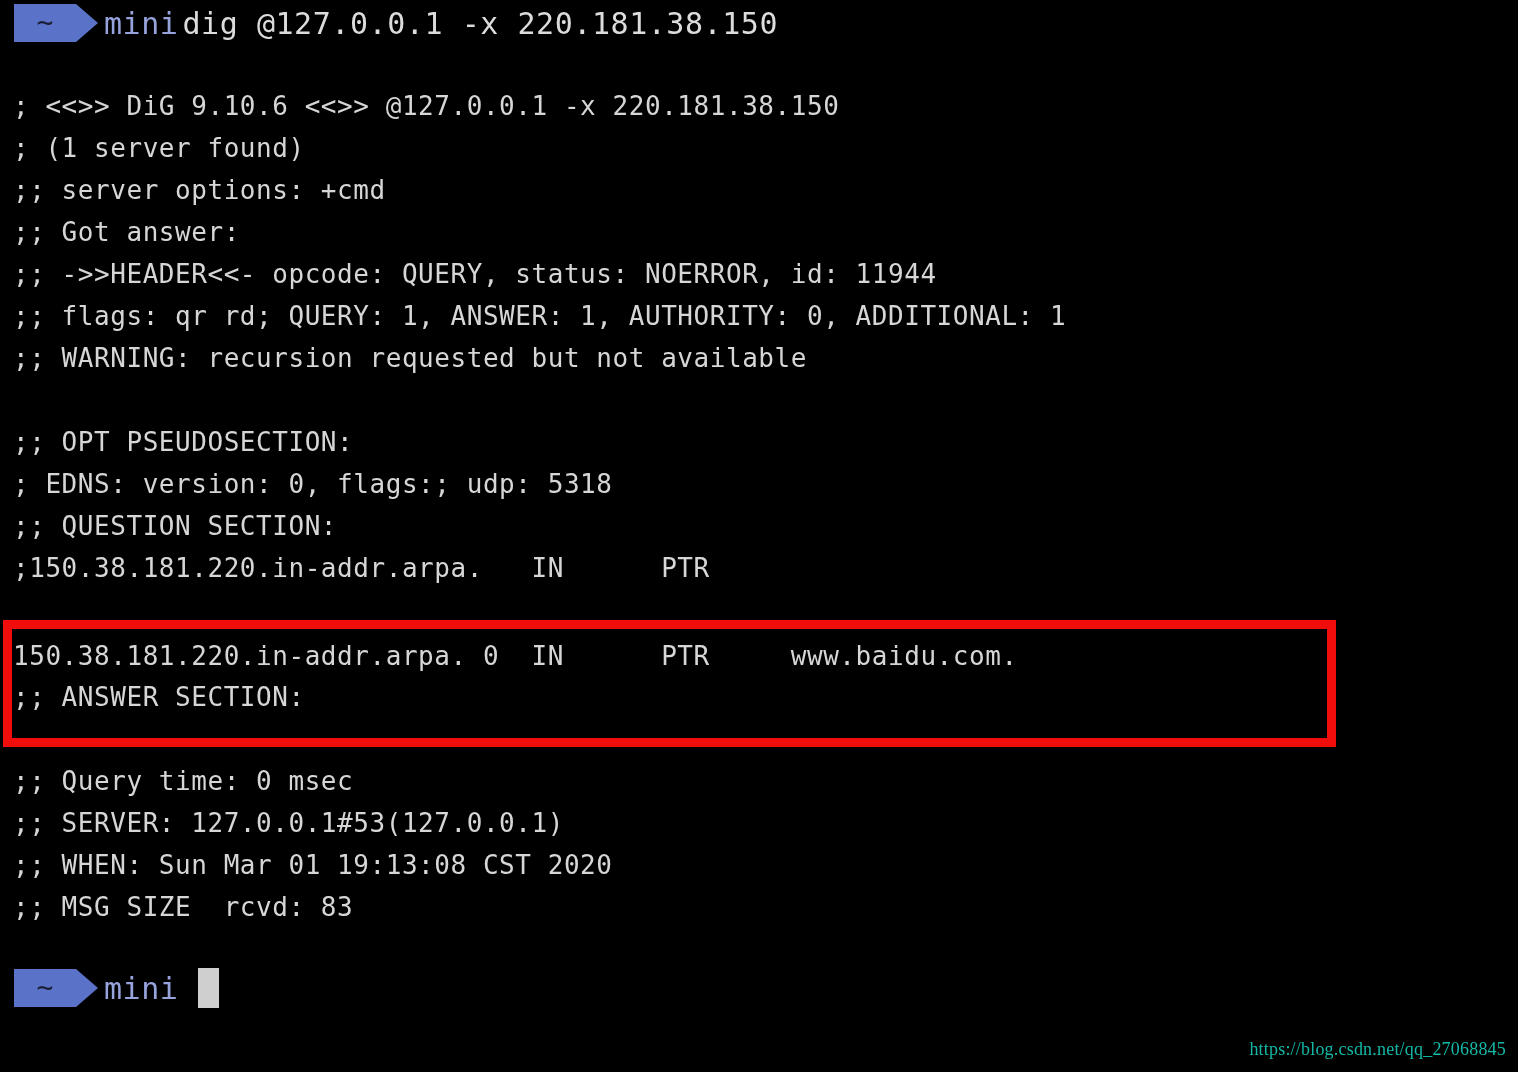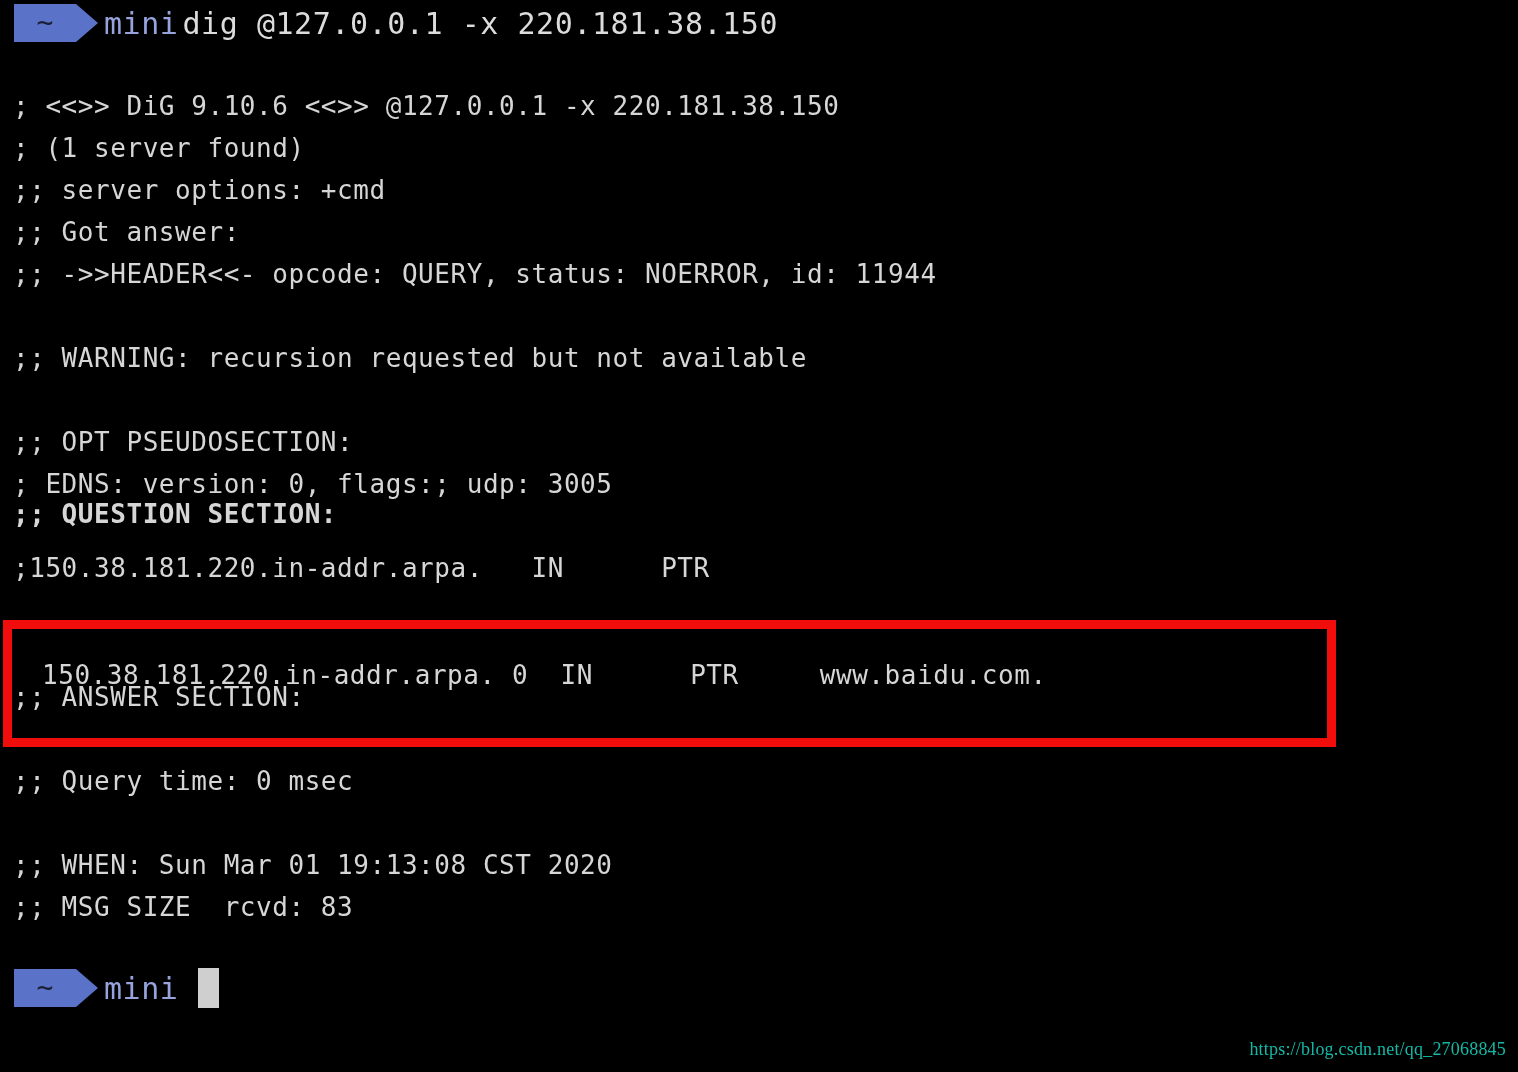--- a/index.html
+++ b/index.html
@@ -125,32 +125,34 @@
     </span>
     <span class="prompt-host">mini</span>
     <span class="prompt-cmd">dig @127.0.0.1 -x 220.181.38.150</span>
   </div>
 
   <div class="line" style="top:85px;">; &lt;&lt;&gt;&gt; DiG 9.10.6 &lt;&lt;&gt;&gt; @127.0.0.1 -x 220.181.38.150</div>
   <div class="line" style="top:127px;">; (1 server found)</div>
   <div class="line" style="top:169px;">;; server options: +cmd</div>
   <div class="line" style="top:211px;">;; Got answer:</div>
   <div class="line" style="top:253px;">;; -&gt;&gt;HEADER&lt;&lt;- opcode: QUERY, status: NOERROR, id: 11944</div>
+  <div class="line" style="top:295px;">;; flags: qr rd; QUERY: 1, ANSWER: 1, AUTHORITY: 0, ADDITIONAL: 1</div>
   <div class="line" style="top:337px;">;; WARNING: recursion requested but not available</div>
 
   <div class="line" style="top:421px;">;; OPT PSEUDOSECTION:</div>
-  <div class="line" style="top:463px;">; EDNS: version: 0, flags:; udp: 3005</div>
-  <div class="line" style="top:493px;font-weight:bold;">;; QUESTION SECTION:</div>
+  <div class="line" style="top:463px;">; EDNS: version: 0, flags:; udp: 5318</div>
+  <div class="line" style="top:505px;">;; QUESTION SECTION:</div>
   <div class="line" style="top:547px;">;150.38.181.220.in-addr.arpa.   IN      PTR</div>
 
   <div id="answer-highlight"></div>
   <div class="line" style="top:632px;margin-top:44px;">;; ANSWER SECTION:</div>
-  <div class="line" style="top:654px;padding-left:29px;">150.38.181.220.in-addr.arpa. 0  IN      PTR     www.baidu.com.</div>
+  <div class="line" style="top:635px;">150.38.181.220.in-addr.arpa. 0  IN      PTR     www.baidu.com.</div>
 
   <div class="line" style="top:760px;">;; Query time: 0 msec</div>
+  <div class="line" style="top:802px;">;; SERVER: 127.0.0.1#53(127.0.0.1)</div>
   <div class="line" style="top:844px;">;; WHEN: Sun Mar 01 19:13:08 CST 2020</div>
   <div class="line" style="top:886px;">;; MSG SIZE  rcvd: 83</div>
 
   <div class="prompt-row" style="top:965px;">
     <span class="prompt-seg">
       <span>~</span>
     </span>
     <span class="prompt-host">mini</span>
     <span class="cursor-block"></span>
   </div>

